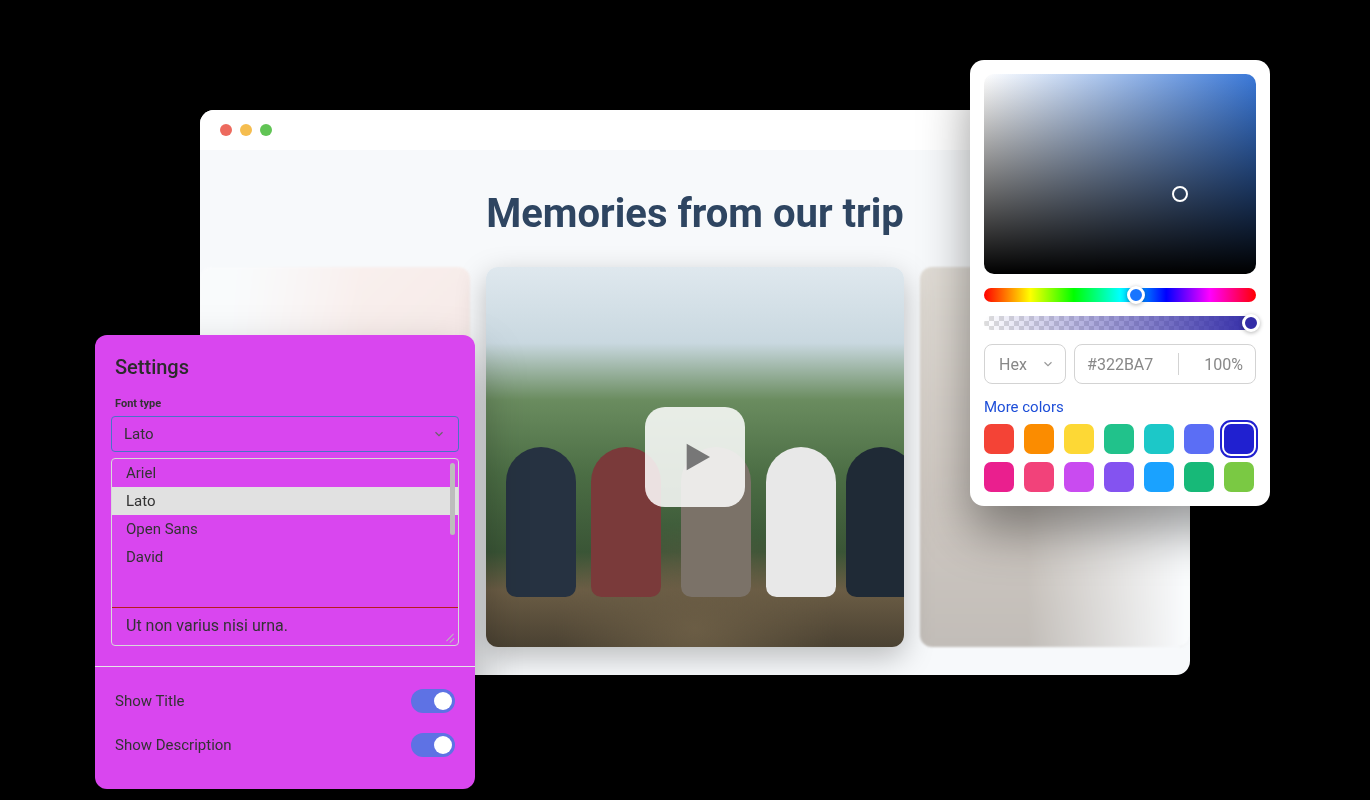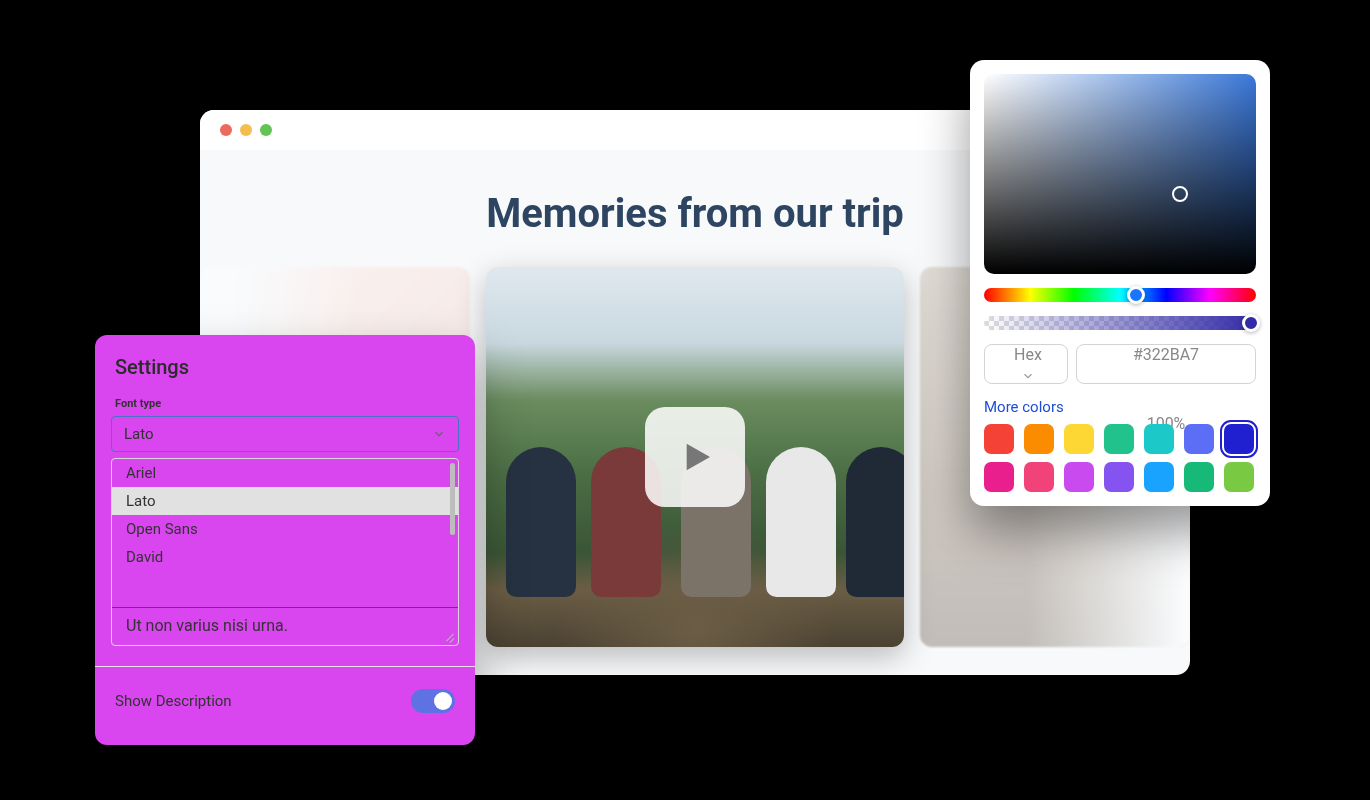--- a/index.html
+++ b/index.html
@@ -284,21 +284,20 @@
   margin-top: 14px;
 }
 .format-select, .hex-input {
   height: 40px;
   border: 1.5px solid #d3d3d3;
   border-radius: 8px;
   display: flex;
   align-items: center;
   font-size: 16px;
   color: #888;
-  flex-direction: column;
 }
 .format-select {
   width: 84px;
   justify-content: space-between;
   padding: 0 10px 0 14px;
   cursor: pointer;
 }
 .format-select svg { width: 14px; height: 14px; color: #999; }
 .hex-input {
   flex: 1;
@@ -383,20 +382,24 @@
     <div class="dropdown-scrollbar"></div>
 
     <div class="textarea-box">
       <span>Ut non varius nisi urna.</span>
       <div class="resize-handle"></div>
     </div>
   </div>
 
   <hr class="settings-divider">
 
+  <div class="toggle-row">
+    <span>Show Title</span>
+    <div class="toggle"></div>
+  </div>
 
   <div class="toggle-row">
     <span>Show Description</span>
     <div class="toggle"></div>
   </div>
 </div>
 
 <div class="color-panel">
   <div class="satval-area">
     <div class="satval-handle"></div>

